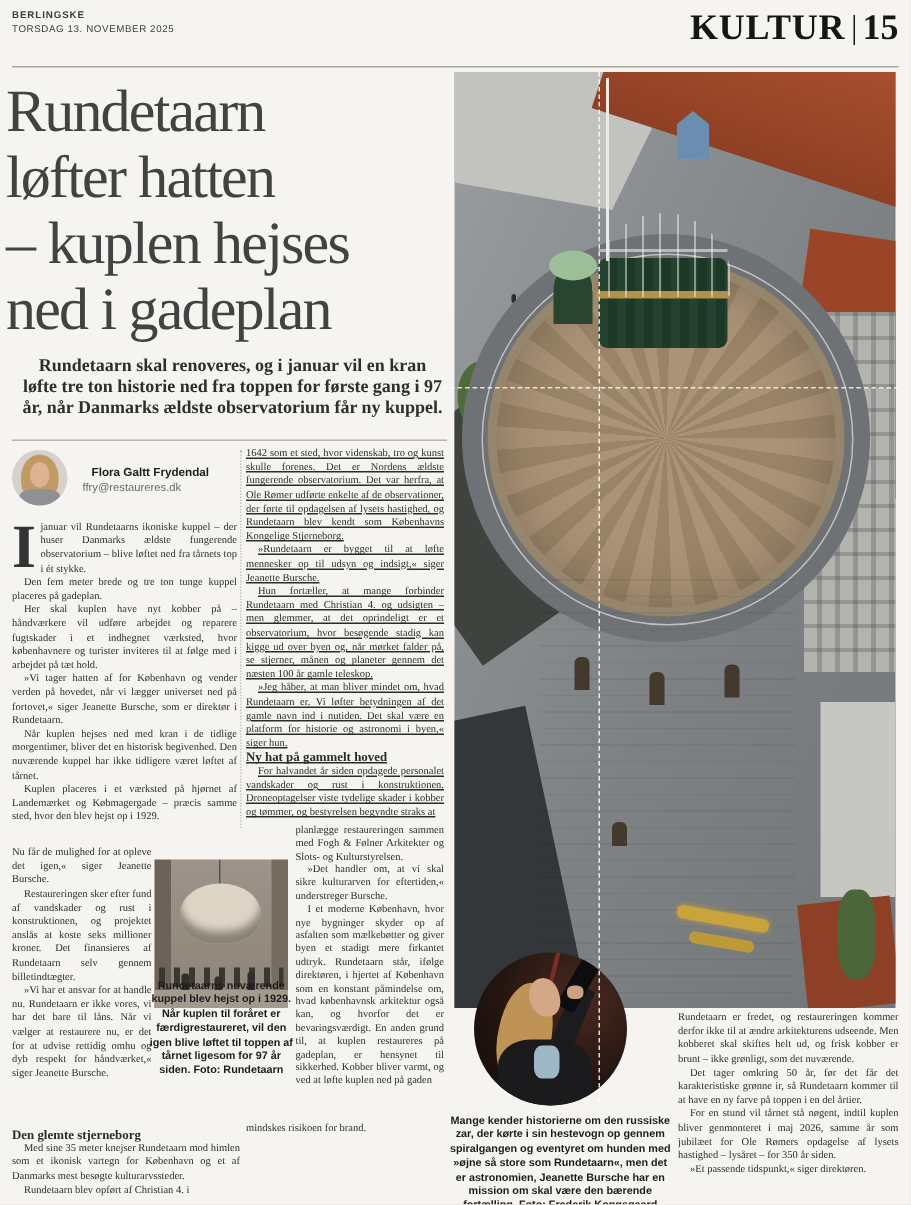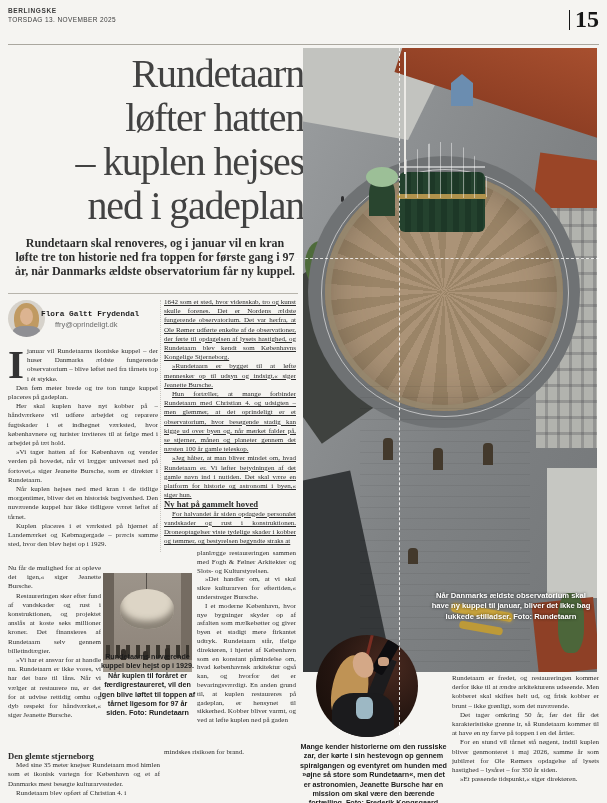--- a/index.html
+++ b/index.html
@@ -12,31 +12,31 @@
             font-weight:bold;letter-spacing:.6px;color:#3c3c3c;line-height:8.5px;}
   .mh-date{left:8px;top:16px;font-family:"Liberation Sans",sans-serif;font-size:6.5px;
            letter-spacing:.4px;color:#3c3c3c;}
   .mh-right{right:8px;top:6px;display:flex;align-items:center;}
   .mh-section{font-size:24px;font-weight:bold;letter-spacing:.5px;color:#161616;}
   .mh-bar{width:1.5px;height:20px;background:#161616;margin:0 5px;}
   .mh-page{font-size:24px;font-weight:bold;color:#161616;}
   .rule-top{left:8px;top:44px;width:591px;height:1px;background:#aaa79f;}
 
   
-  .headline{left:4px;top:52px;width:300px;text-align:right;font-size:40px;line-height:44px;
+  .headline{left:4px;top:52px;width:300px;text-align:left;font-size:40px;line-height:44px;
             color:#424242;letter-spacing:-1.2px;white-space:pre-line;}
   .standfirst{left:14px;top:237px;width:282px;text-align:center;font-size:12px;line-height:13.8px;
               font-weight:bold;color:#2e2e2e;}
   .rule-by{left:8px;top:293px;width:290px;height:1px;background:#b7b4ac;}
   .byline{left:8px;top:300px;width:150px;height:42px;}
   .avatar{left:0;top:0;width:37px;height:37px;border-radius:50%;overflow:hidden;background:#d6d2cb;}
   .av-hair{left:6px;top:3px;width:25px;height:30px;border-radius:50% 50% 40% 40%;background:#c09a62;}
   .av-face{left:12px;top:8px;width:13px;height:17px;border-radius:50%;background:#dcb491;}
   .av-body{left:5px;top:26px;width:27px;height:12px;border-radius:40% 40% 0 0;background:#8f8f94;}
-  .by-name{left:33px;top:10px;font-family:Liberation Mono, monospace;font-size:7.8px;
+  .by-name{left:53px;top:10px;font-family:Liberation Sans, sans-serif;font-size:7.8px;
            font-weight:bold;color:#1d1d1d;}
   .by-mail{left:47px;top:20px;font-family:"Liberation Sans",sans-serif;font-size:7.5px;color:#6b6b6b;}
 
   
   .body{font-size:7px;line-height:9.2px;text-align:justify;color:#2b2b2b;overflow:hidden;}
   .body p{margin:0;}
   .body p + p{text-indent:8px;}
   .tight{line-height:8.8px;}
   .subhead{font-size:8.6px;font-weight:bold;margin:5px 0 1px 0;text-indent:0 !important;}
   .dropcap{float:left;font-size:41px;line-height:33px;padding:1px 3px 0 0;color:#333;font-weight:bold;}
@@ -136,39 +136,40 @@
            border-radius:50% 50% 45% 55%;transform:rotate(-14deg);}
 </style>
 </head>
 <body>
 
 <div class="page">
 
   <div class="abs mh-brand">BERLINGSKE</div>
   <div class="abs mh-date">TORSDAG 13. NOVEMBER 2025</div>
   <div class="abs mh-right">
+    <span class="mh-section">KULTUR</span>
     <span class="mh-bar"></span>
     <span class="mh-page">15</span>
   </div>
   <div class="abs rule-top"></div>
 
   <div class="abs headline">Rundetaarn
 løfter hatten
 – kuplen hejses
 ned i gadeplan</div>
   <div class="abs standfirst">Rundetaarn skal renoveres, og i januar vil en kran løfte tre ton historie ned fra toppen for første gang i 97 år, når Danmarks ældste observatorium får ny kuppel.</div>
   <div class="abs rule-by"></div>
   <div class="abs byline">
     <div class="abs avatar">
       <div class="abs av-hair"></div>
       <div class="abs av-face"></div>
       <div class="abs av-body"></div>
     </div>
     <div class="abs by-name">Flora Galtt Frydendal</div>
-    <div class="abs by-mail">ffry@oprindeligt.dk</div>
+    <div class="abs by-mail">ffry@restaureres.dk</div>
   </div>
   <div class="abs colsep"></div>
 
   <div class="abs body c1a">
     <p><span class="dropcap">I</span><span>januar vil Rundetaarns ikoniske kuppel – der huser Danmarks ældste fungerende observatorium – blive løftet ned fra tårnets top i ét stykke.</span></p>
     <p>Den fem meter brede og tre ton tunge kuppel placeres på gadeplan.</p><p>Her skal kuplen have nyt kobber på – håndværkere vil udføre arbejdet og reparere fugtskader i et indhegnet værksted, hvor københavnere og turister inviteres til at følge med i arbejdet på tæt hold.</p><p>»Vi tager hatten af for København og vender verden på hovedet, når vi lægger universet ned på fortovet,« siger Jeanette Bursche, som er direktør i Rundetaarn.</p><p>Når kuplen hejses ned med kran i de tidlige morgentimer, bliver det en historisk begivenhed. Den nuværende kuppel har ikke tidligere været løftet af tårnet.</p><p>Kuplen placeres i et værksted på hjørnet af Landemærket og Købmagergade – præcis samme sted, hvor den blev hejst op i 1929.</p><span></span>
   </div>
 
   <div class="abs body c1b">
     <p>Nu får de mulighed for at opleve det igen,« siger Jeanette Bursche.</p><p>Restaureringen sker efter fund af vandskader og rust i konstruktionen, og projektet anslås at koste seks millioner kroner. Det finansieres af Rundetaarn selv gennem billetindtægter.</p><p>»Vi har et ansvar for at handle nu. Rundetaarn er ikke vores, vi har det bare til låns. Når vi vælger at restaurere nu, er det for at udvise rettidig omhu og dyb respekt for håndværket,« siger Jeanette Bursche.</p><span></span>
@@ -221,21 +222,20 @@
     <div class="abs pm-win" style="left:105px;top:500px;height:16px;"></div>
     <div class="abs pm-gold1"></div>
     <div class="abs pm-gold2"></div>
     <div class="abs pm-turret"></div>
     <div class="abs pm-turret-cap"></div>
     <div class="abs pm-drum"></div>
     <div class="abs pm-rim"></div>
     <div class="abs pm-dome"></div>
     <div class="abs pm-dome-band"></div>
     <div class="abs pm-pole"></div>
-    <div class="abs cap cap-main">Når Danmarks ældste observatorium skal have ny kuppel til januar, bliver det ikke bag lukkede stilladser. Foto: Rundetaarn</div>
   </div>
 
   <div class="abs dash-v"></div>
   <div class="abs dash-h"></div>
 
   <div class="abs photo-bw">
     <div class="abs bw-coll"></div>
     <div class="abs bw-colr"></div>
     <div class="abs bw-line"></div>
     <div class="abs bw-dome"></div>

